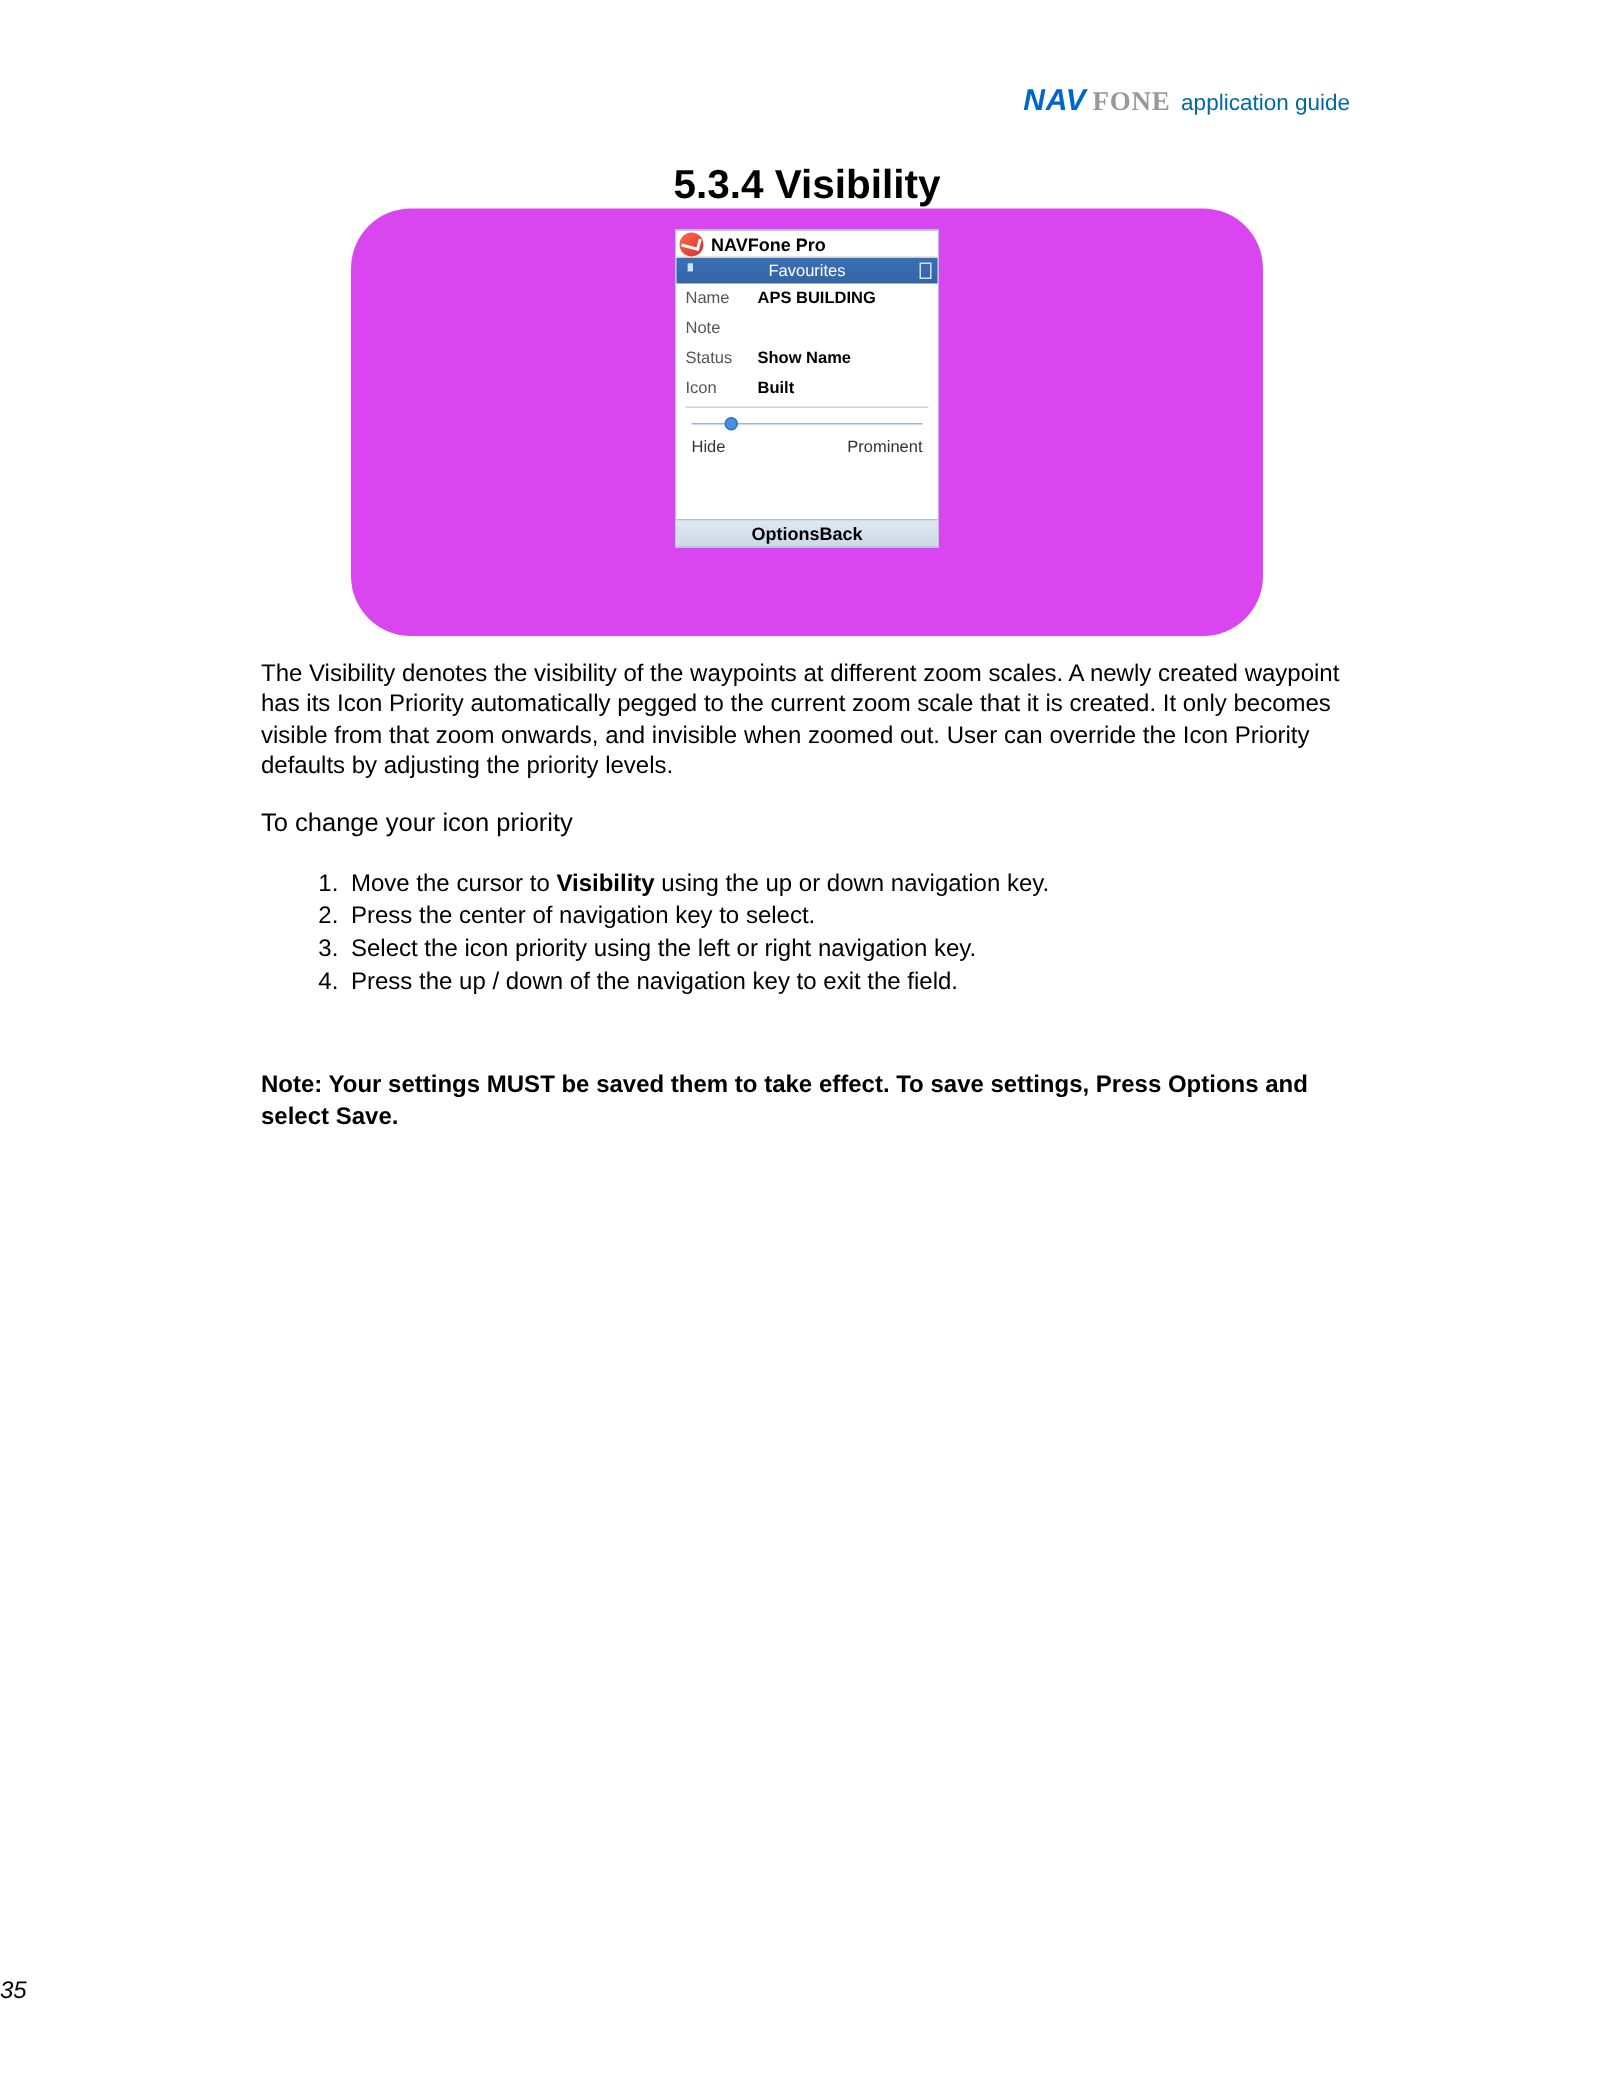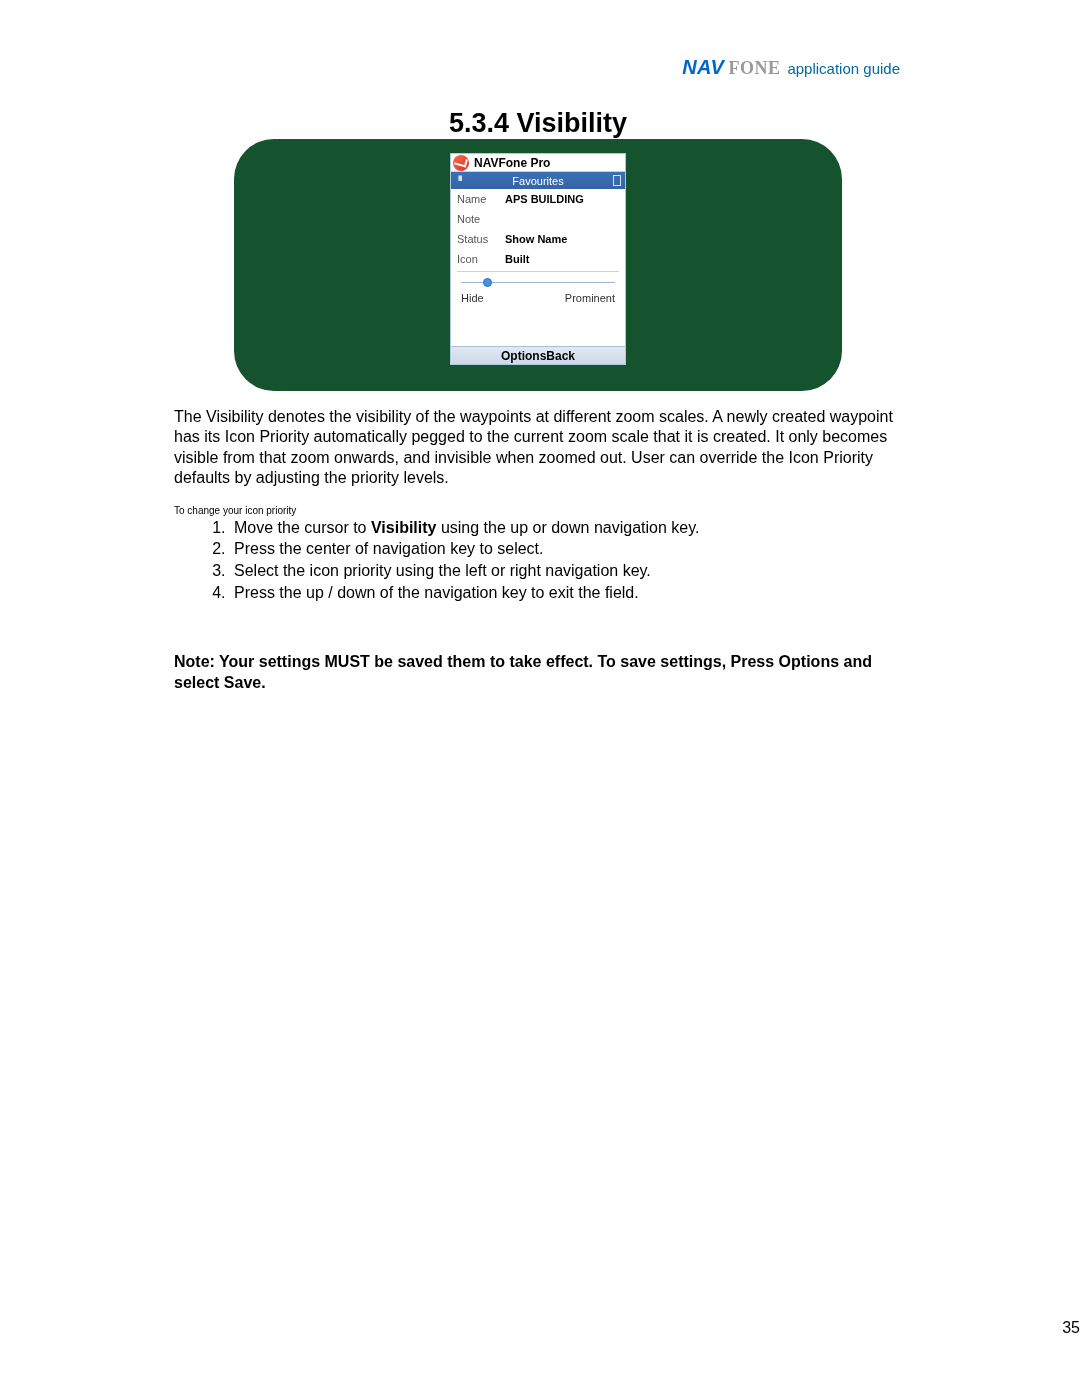--- a/index.html
+++ b/index.html
@@ -46,22 +46,22 @@
     width: 728px;
   }
   h2.section-title {
     font-size: 27px;
     font-weight: bold;
     margin-bottom: 0;
     text-align: center;
   }
   .figure {
     width: 608px;
-    height: 252px;
-    background: #14532d;
+    height: 285px;
+    background: #d946ef;
     border-radius: 40px;
     margin: 0 auto 16px auto;
     position: relative;
     display: flex;
     justify-content: center;
   }
   .phone {
     width: 176px;
     height: 212px;
     margin-top: 14px;
@@ -159,43 +159,44 @@
     font-size:12px;
     color:#000;
     border-top:1px solid #b0c0d4;
   }
   p.body {
     font-size: 16px;
     line-height: 1.28;
     margin-bottom: 16px;
   }
   p.lead {
-    font-size: 10px;
+    font-size: 17px;
     line-height:1.28;
-    margin-bottom: 0;
+    margin-bottom: 20px;
   }
   ol.steps {
     font-size: 16px;
     line-height: 1.3;
     margin-left: 56px;
     padding-left: 0;
   }
   ol.steps li { margin-bottom: 1px; padding-left: 4px; }
   p.note {
     font-size: 16px;
     font-weight: bold;
     line-height: 1.3;
     margin-top: 48px;
   }
   .page-num {
     position:absolute;
     bottom: 60px;
     left:0;right:0;
-    text-align:right;
+    text-align:left;
     font-size:16px;
+    font-style:italic;
   }
   b.inline { font-weight:bold; }
 </style>
 </head>
 <body>
 
 <div class="header">
   <span class="logo-nav">NAV</span>
     <span class="logo-fone">FONE</span>
   <span class="header-sub">application guide</span>

